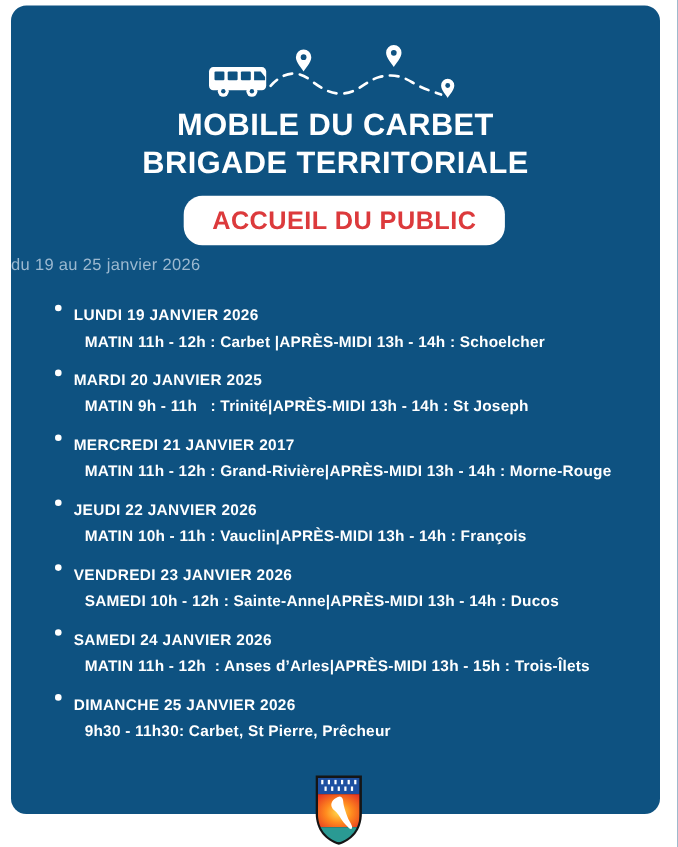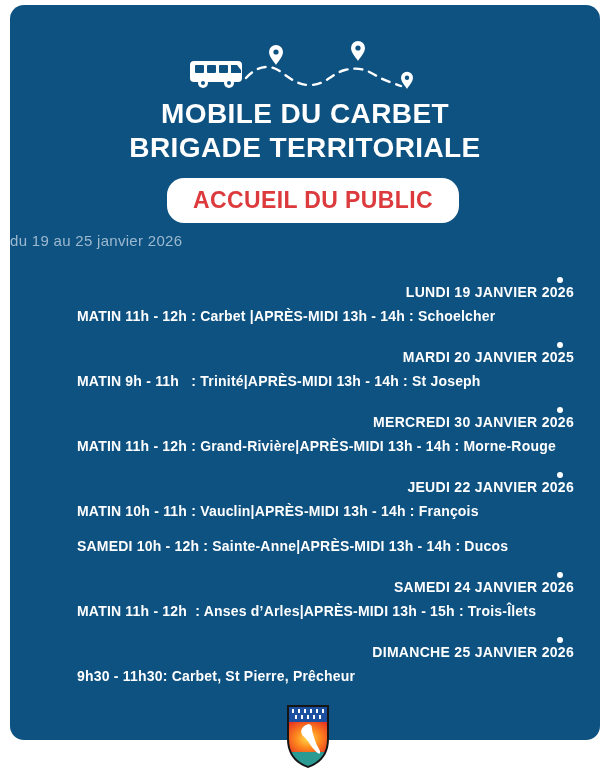--- a/index.html
+++ b/index.html
@@ -62,24 +62,23 @@
   }
   .schedule{
     margin-top:28px;
     padding:0 26px 0 23px;
   }
   .sched-item{
     margin-bottom:17px;
   }
   .day-row{
     display:flex;
-    align-items:flex-end;
+    align-items:flex-start;
     margin-left:17px;
     margin-bottom:6px;
-    flex-direction:column;
   }
   .bullet{
     width:6px;height:6px;
     border-radius:50%;
     background:var(--text-white,#fff);
     margin-right:11px;
     flex:0 0 auto;
   }
   .day-label{
     font-size:14px;
@@ -166,34 +165,38 @@
       <div class="day-row">
         <span class="bullet"></span>
         <span class="day-label">MARDI 20 JANVIER 2025</span>
       </div>
       <div class="day-details">MATIN 9h - 11h   : Trinité|APRÈS-MIDI 13h - 14h : St Joseph</div>
     </div>
 
     <div class="sched-item">
       <div class="day-row">
         <span class="bullet"></span>
-        <span class="day-label">MERCREDI 30 JANVIER 2026</span>
+        <span class="day-label">MERCREDI 21 JANVIER 2017</span>
       </div>
       <div class="day-details">MATIN 11h - 12h : Grand-Rivière|APRÈS-MIDI 13h - 14h : Morne-Rouge</div>
     </div>
 
     <div class="sched-item">
       <div class="day-row">
         <span class="bullet"></span>
         <span class="day-label">JEUDI 22 JANVIER 2026</span>
       </div>
       <div class="day-details">MATIN 10h - 11h : Vauclin|APRÈS-MIDI 13h - 14h : François</div>
     </div>
 
     <div class="sched-item">
+      <div class="day-row">
+        <span class="bullet"></span>
+        <span class="day-label">VENDREDI 23 JANVIER 2026</span>
+      </div>
       <div class="day-details">SAMEDI 10h - 12h : Sainte-Anne|APRÈS-MIDI 13h - 14h : Ducos</div>
     </div>
 
     <div class="sched-item">
       <div class="day-row">
         <span class="bullet"></span>
         <span class="day-label">SAMEDI 24 JANVIER 2026</span>
       </div>
       <div class="day-details">MATIN 11h - 12h  : Anses d’Arles|APRÈS-MIDI 13h - 15h : Trois-Îlets</div>
     </div>

